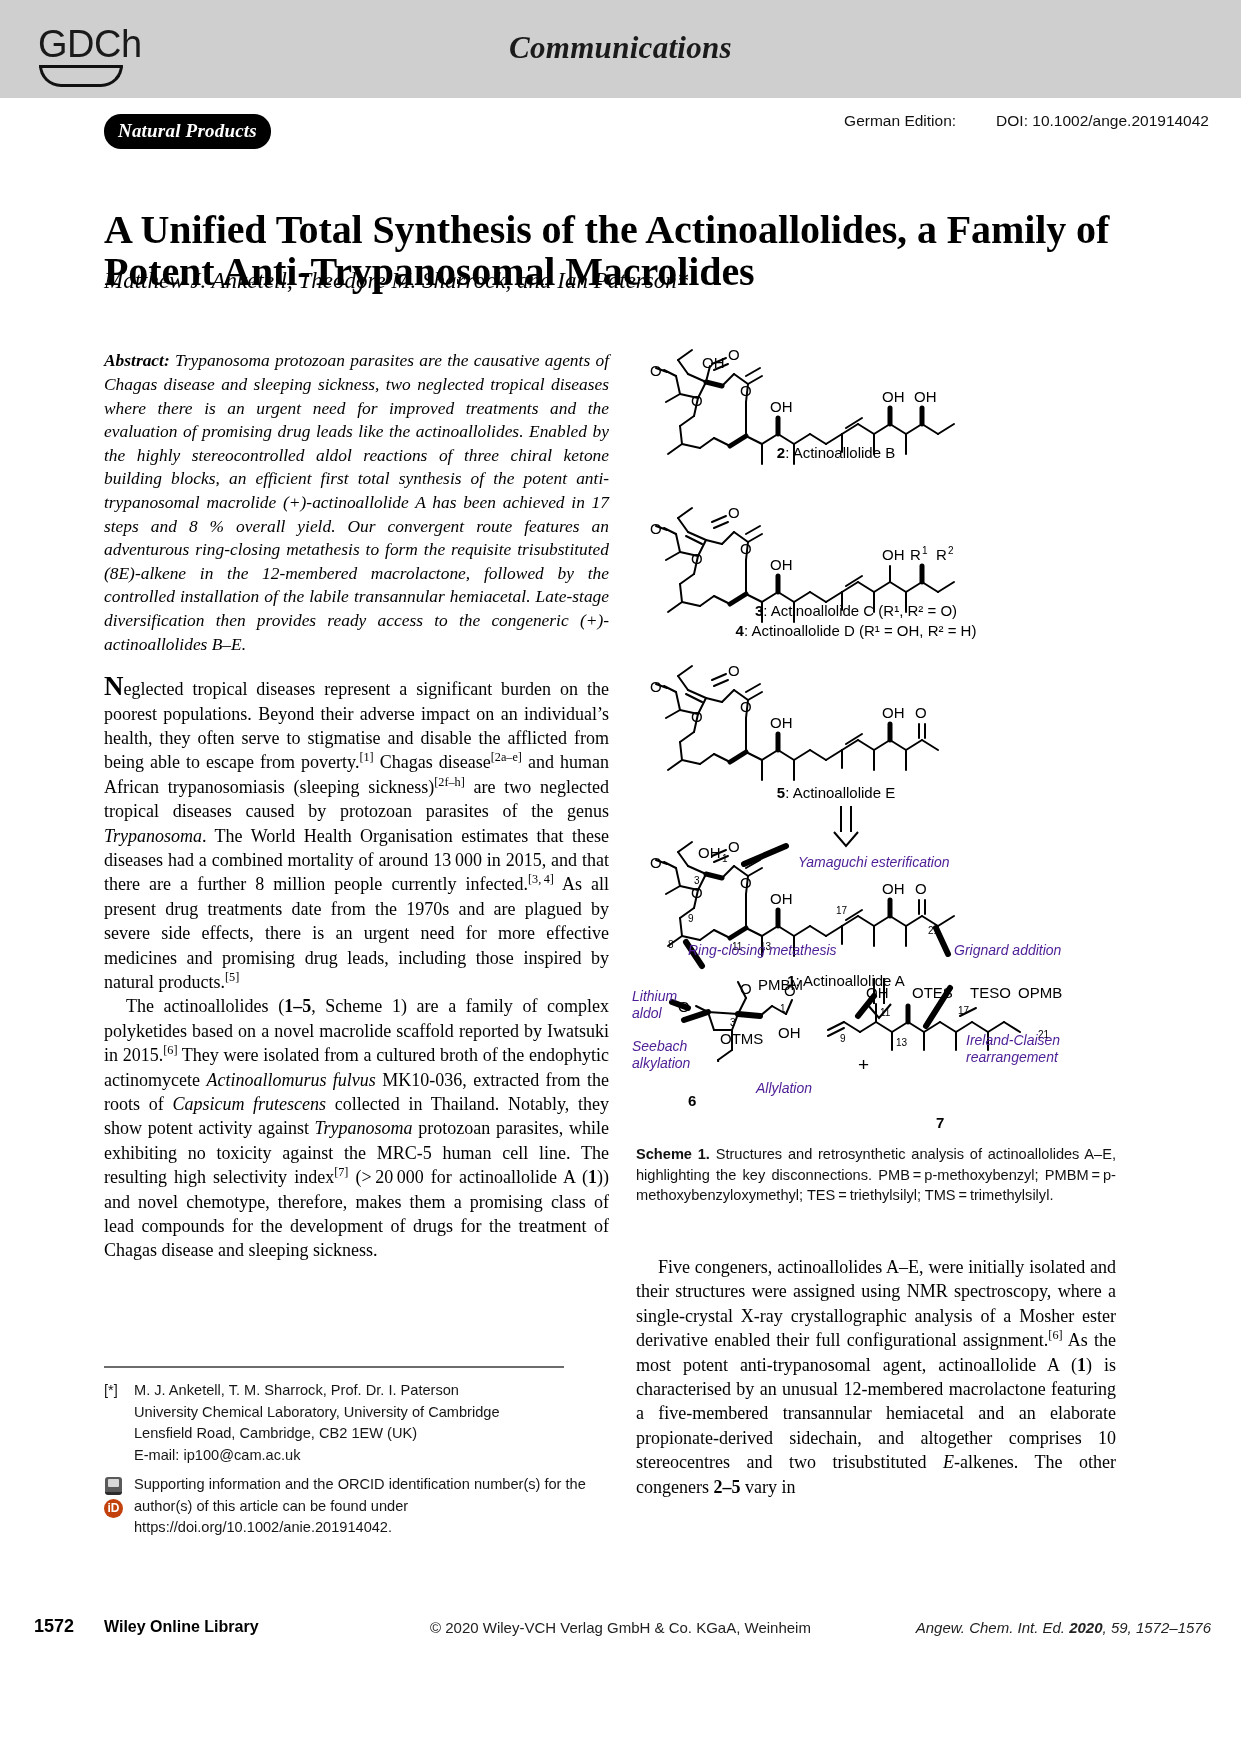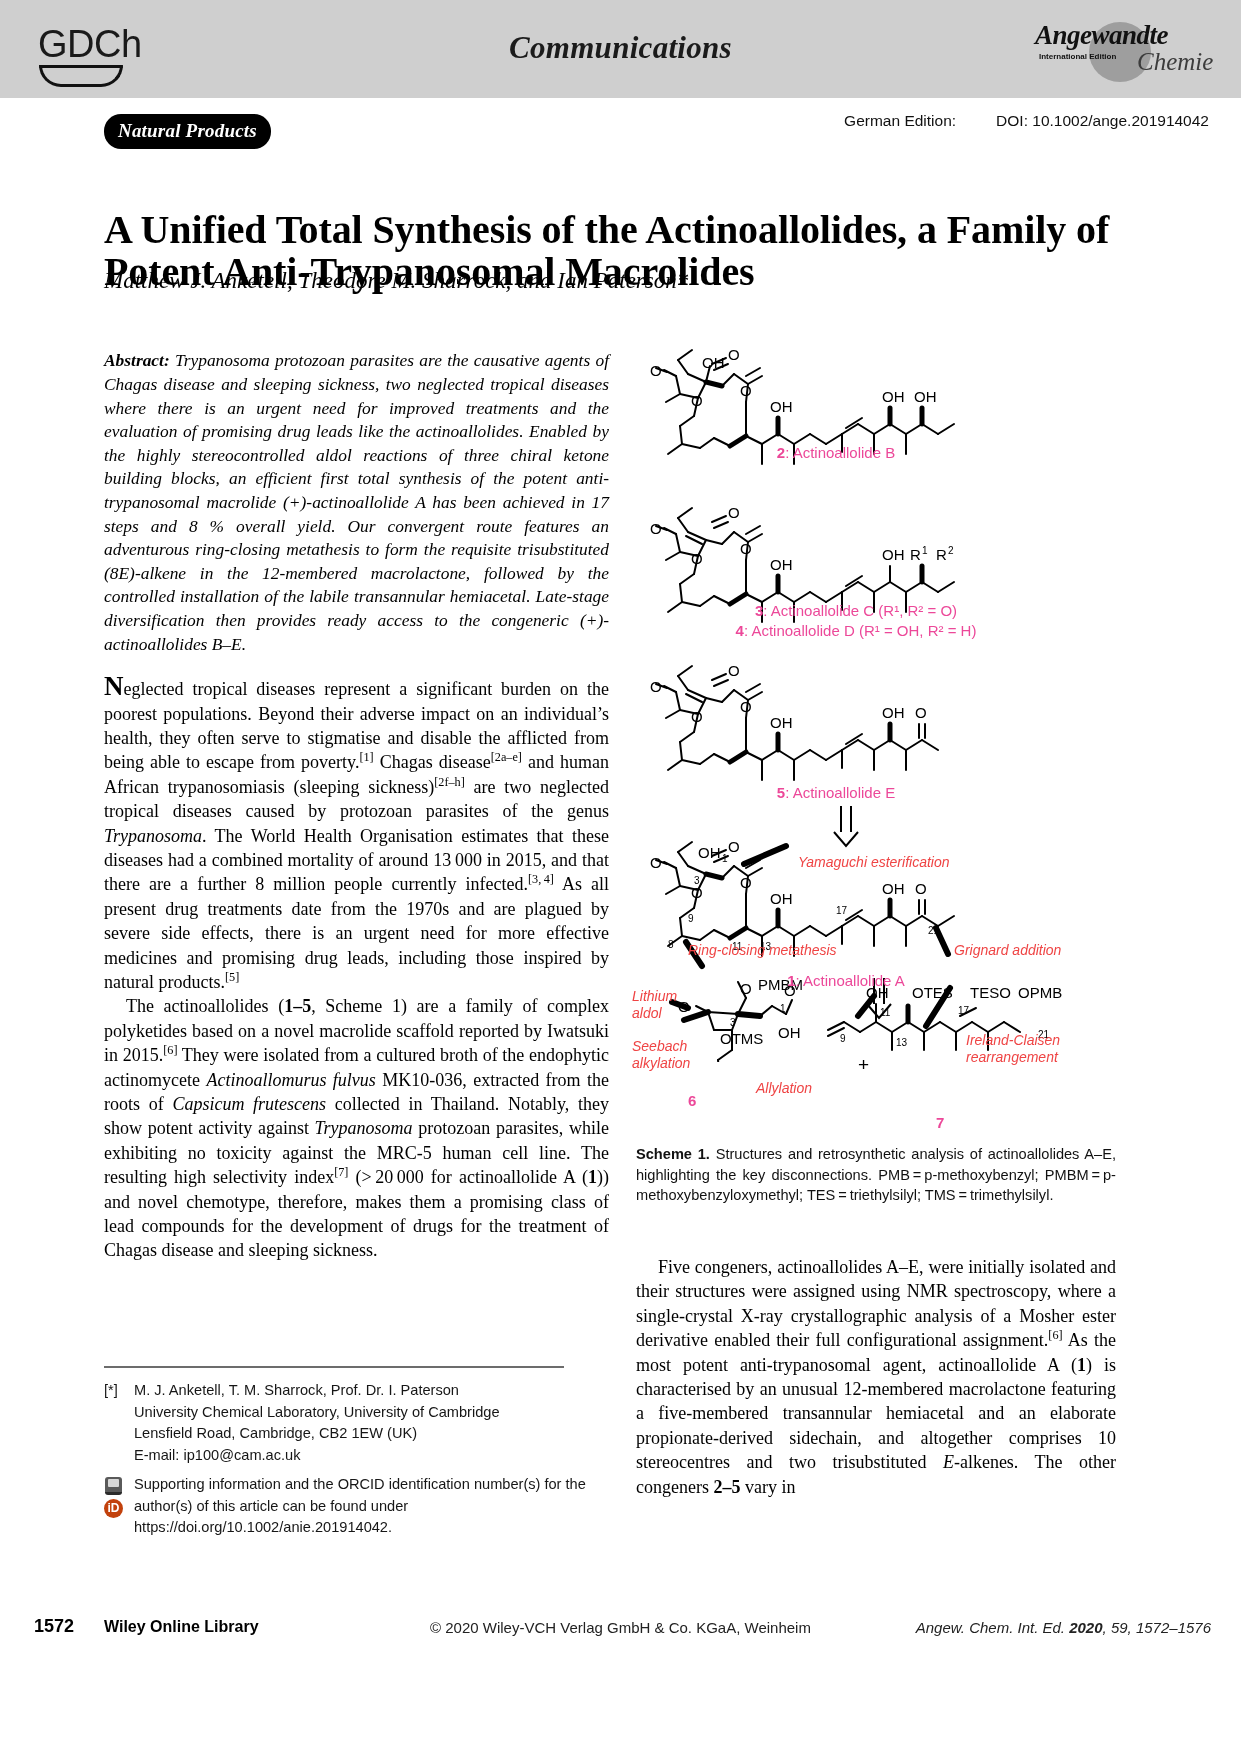--- a/index.html
+++ b/index.html
@@ -237,28 +237,28 @@
   .scheme-area {
     position: relative;
     width: 480px;
     height: 720px;
   }
   .scheme-svg { display: block; }
   .mol-label {
     font-family: "Liberation Sans", sans-serif;
     font-size: 15px;
     text-align: center;
-    color: #ec4899;
+    color: #000000;
   }
   .mol-label .n { font-weight: bold; }
   .annot {
     font-family: "Liberation Sans", sans-serif;
     font-style: italic;
     font-size: 14px;
-    color: #ef4444;
+    color: #4c1d95;
   }
   .scheme-caption {
     position: absolute;
     left: 636px; top: 1144px;
     width: 480px;
     font-family: "Liberation Sans", sans-serif;
     font-size: 14.6px;
     line-height: 20.5px;
     color: #111;
     text-align: justify;
@@ -311,26 +311,20 @@
 </style>
 </head>
 <body>
 
 <div class="header-bar">
   <div class="gdch-logo">
     <div class="gdch-text">GDCh</div>
     <div class="gdch-bowl"></div>
   </div>
   <div class="comm-title">Communications</div>
-  <div class="angew-logo">
-    <div class="angew-ellipse"></div>
-    <div class="angew-word">Angewandte</div>
-    <div class="angew-sub">International Edition</div>
-    <div class="angew-chemie">Chemie</div>
-  </div>
 </div>
 
 <div class="badge">Natural Products</div>
 
 <div class="doi-block">
   <div class="doi-row">
     <span class="doi-label">German Edition:</span>
     <span>DOI: 10.1002/ange.201914042</span>
   </div>
 </div>

